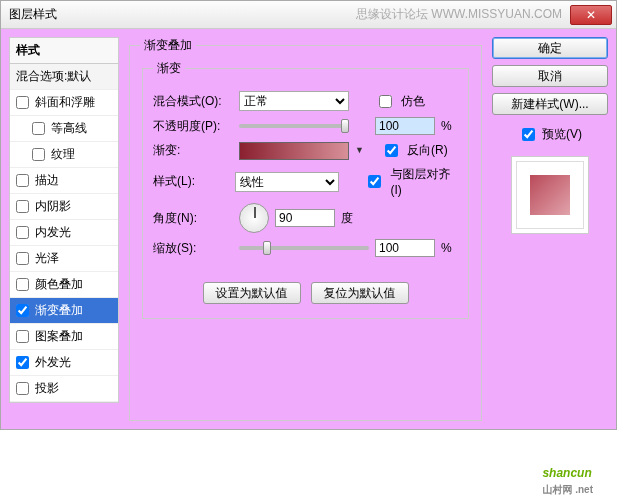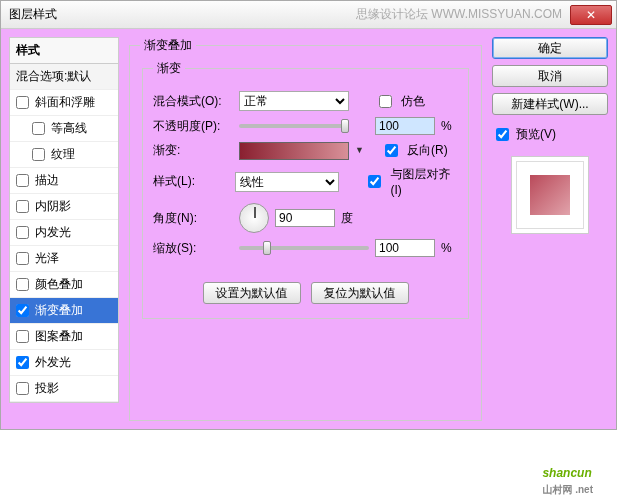--- a/index.html
+++ b/index.html
@@ -28,21 +28,21 @@
 .grad-swatch { width: 110px; height: 18px; border: 1px solid #666; background: linear-gradient(to right, #8a2030, #d89098); display: inline-block; position: relative; }
 .grad-swatch::after { content: "▼"; position: absolute; right: -16px; top: 2px; font-size: 9px; color: #333; }
 .slider-track { width: 110px; height: 4px; background: #bbb; position: relative; border-radius: 2px; }
 .slider-thumb { position: absolute; top: -5px; width: 8px; height: 14px; background: linear-gradient(#fff,#ccc); border: 1px solid #888; border-radius: 2px; }
 input.nbox { width: 60px; height: 18px; border: 1px solid #999; text-align: left; padding: 0 3px; }
 .dial { width: 30px; height: 30px; border: 1px solid #999; border-radius: 50%; background: radial-gradient(#fff, #ddd); position: relative; }
 .dial::after { content: ""; position: absolute; left: 14px; top: 3px; width: 2px; height: 11px; background: #555; }
 .btn { height: 22px; border: 1px solid #999; background: linear-gradient(#fefefe,#e2e2e2); border-radius: 3px; padding: 0 12px; cursor: pointer; display: inline-flex; align-items: center; justify-content: center; }
 .btn.default { border: 1px solid #3a7ad9; box-shadow: 0 0 0 1px #7ab0f0 inset; }
 .rightcol { width: 116px; display: flex; flex-direction: column; gap: 6px; align-items: stretch; }
-.preview-label { display: flex; align-items: center; gap: 4px; margin-top: 4px; }
+.preview-label { display: flex; align-items: center; gap: 4px; justify-content: center; margin-top: 4px; }
 .preview-box { width: 78px; height: 78px; border: 1px solid #ccc; background: #fff; margin: 6px auto 0; position: relative; padding: 0; box-shadow: inset 0 0 0 4px #fff, inset 0 0 0 5px #ddd; display: flex; align-items: center; justify-content: center; }
 .preview-swatch { width: 40px; height: 40px; background: linear-gradient(135deg, #b94a5a, #e1a3ab); }
 .btnrow { display: flex; gap: 10px; justify-content: center; margin-top: 25px; }
 .logo { position: absolute; right: 24px; bottom: 6px; font-size: 22px; font-weight: bold; color: #6ab000; font-style: italic; text-shadow: 1px 1px 0 #fff; }
 .logo .cn { font-size: 10px; color: #888; font-style: normal; display: block; text-align: left; }
 </style>
 </head>
 <body>
 
 <div class="dialog">

